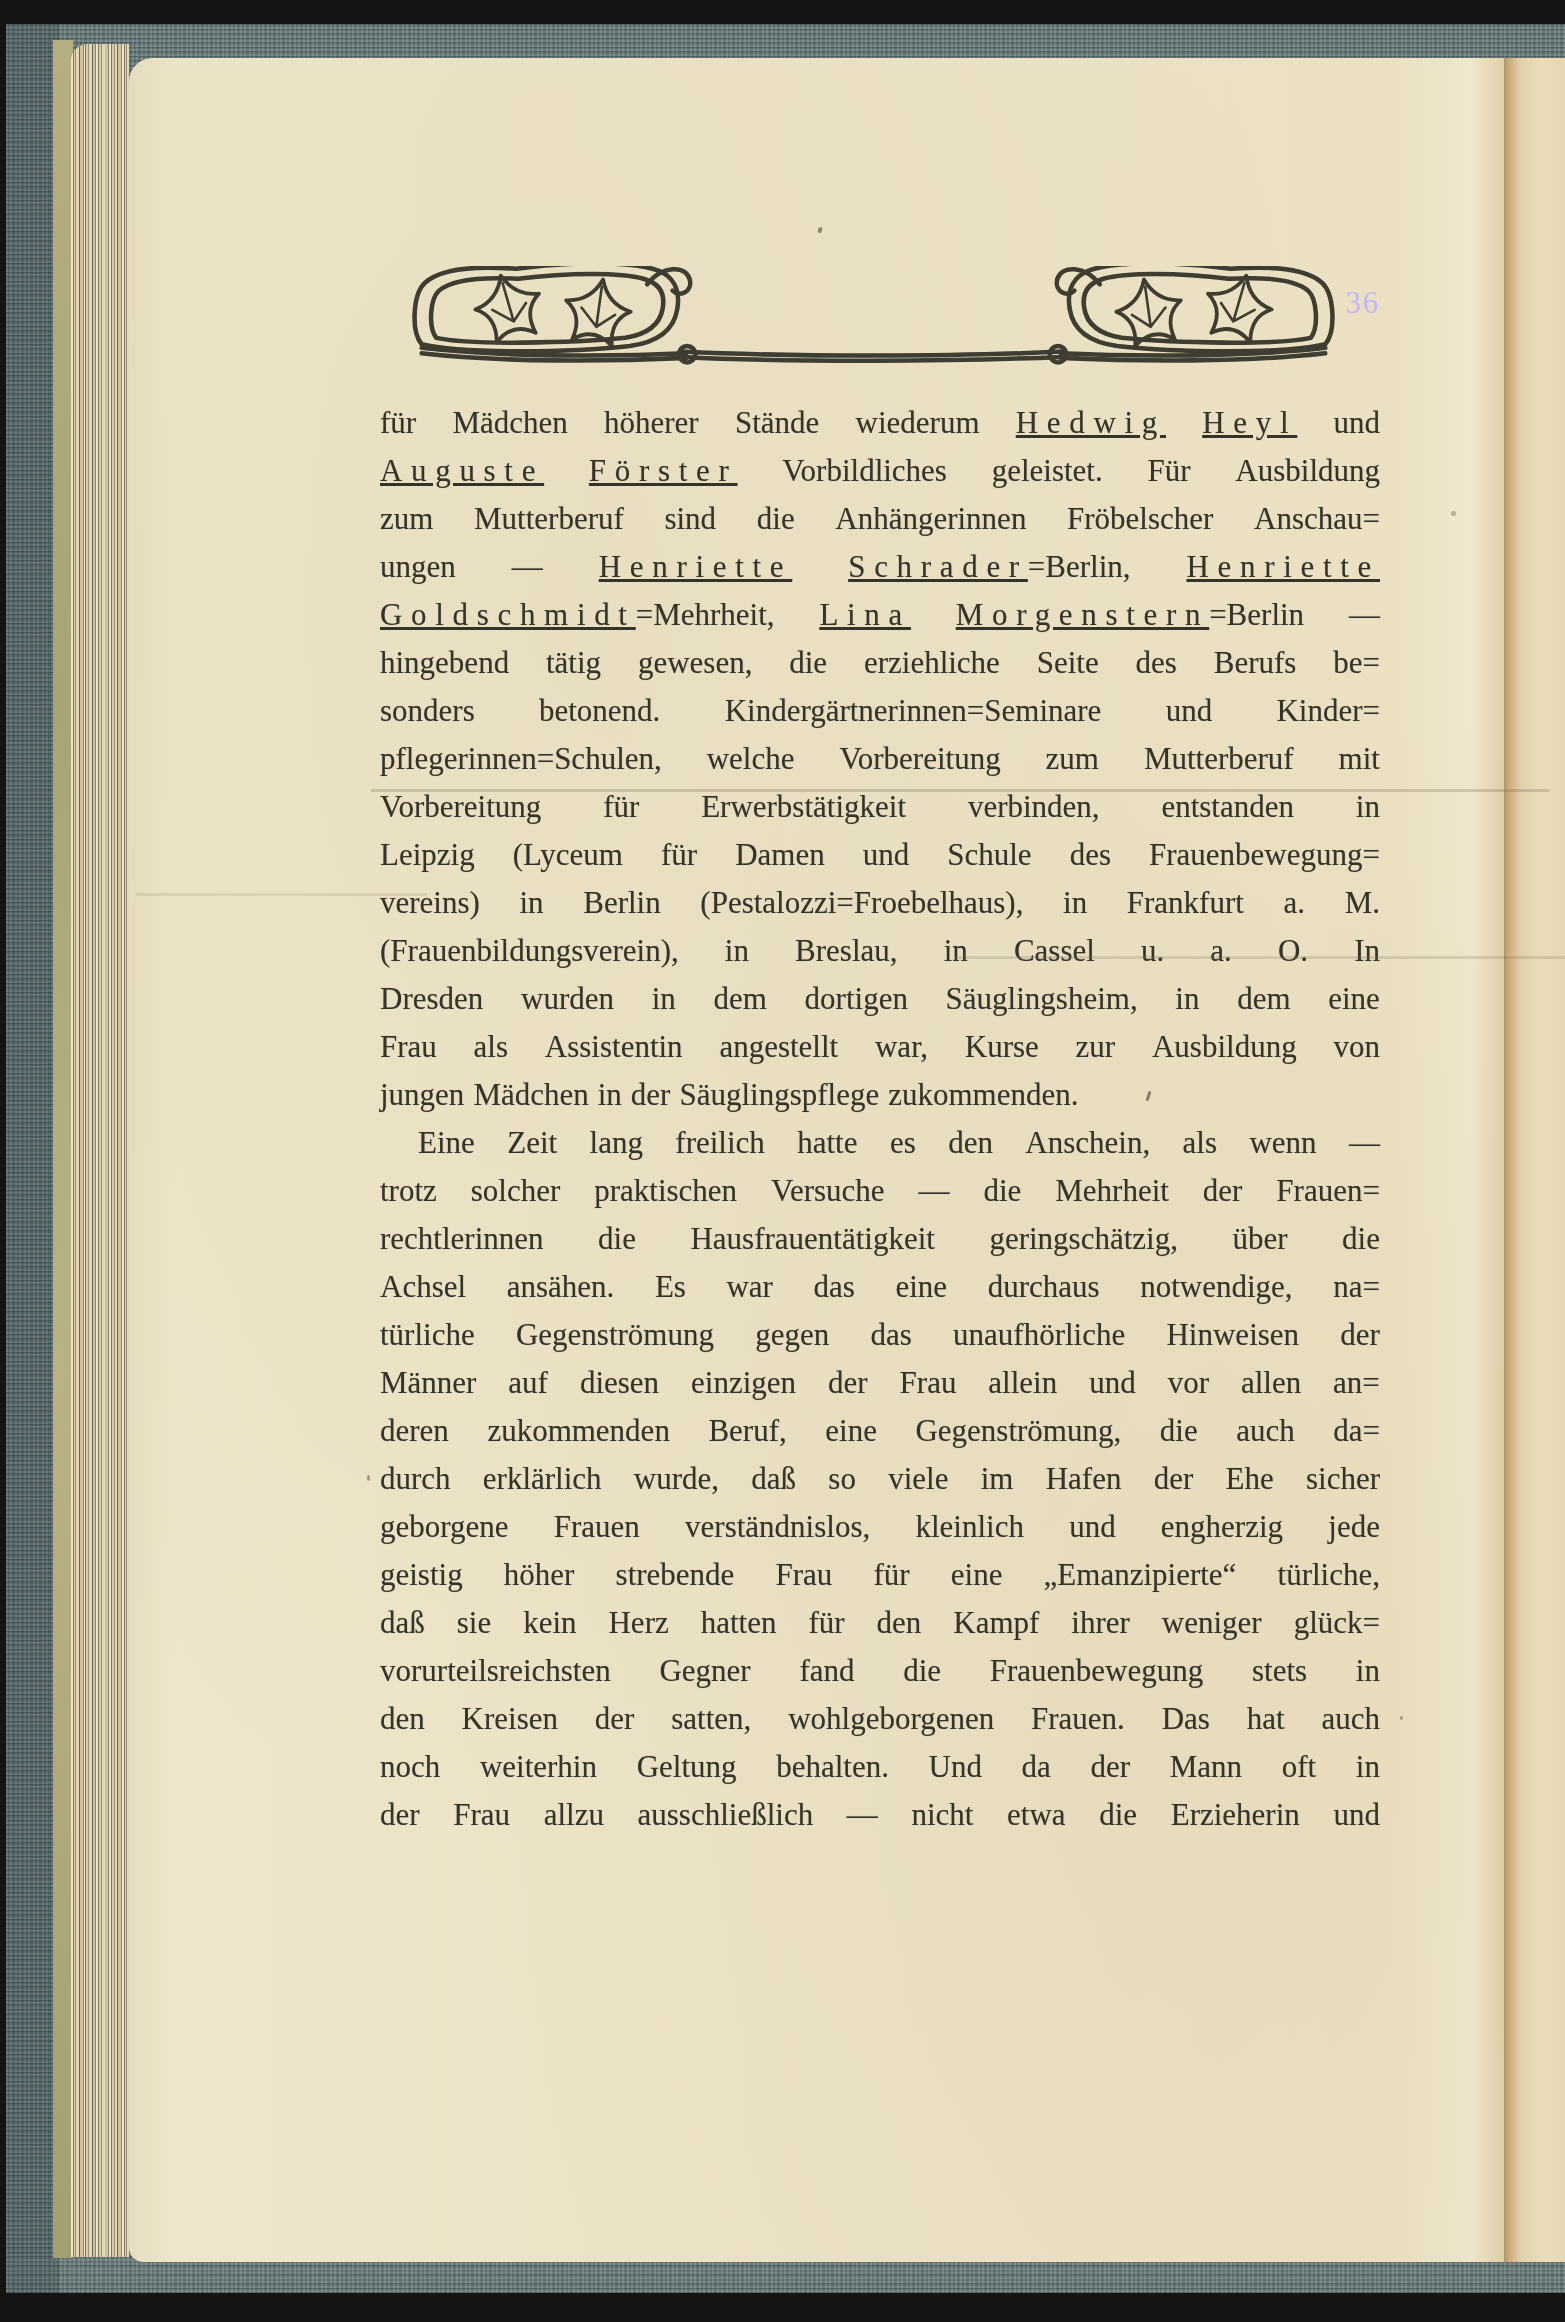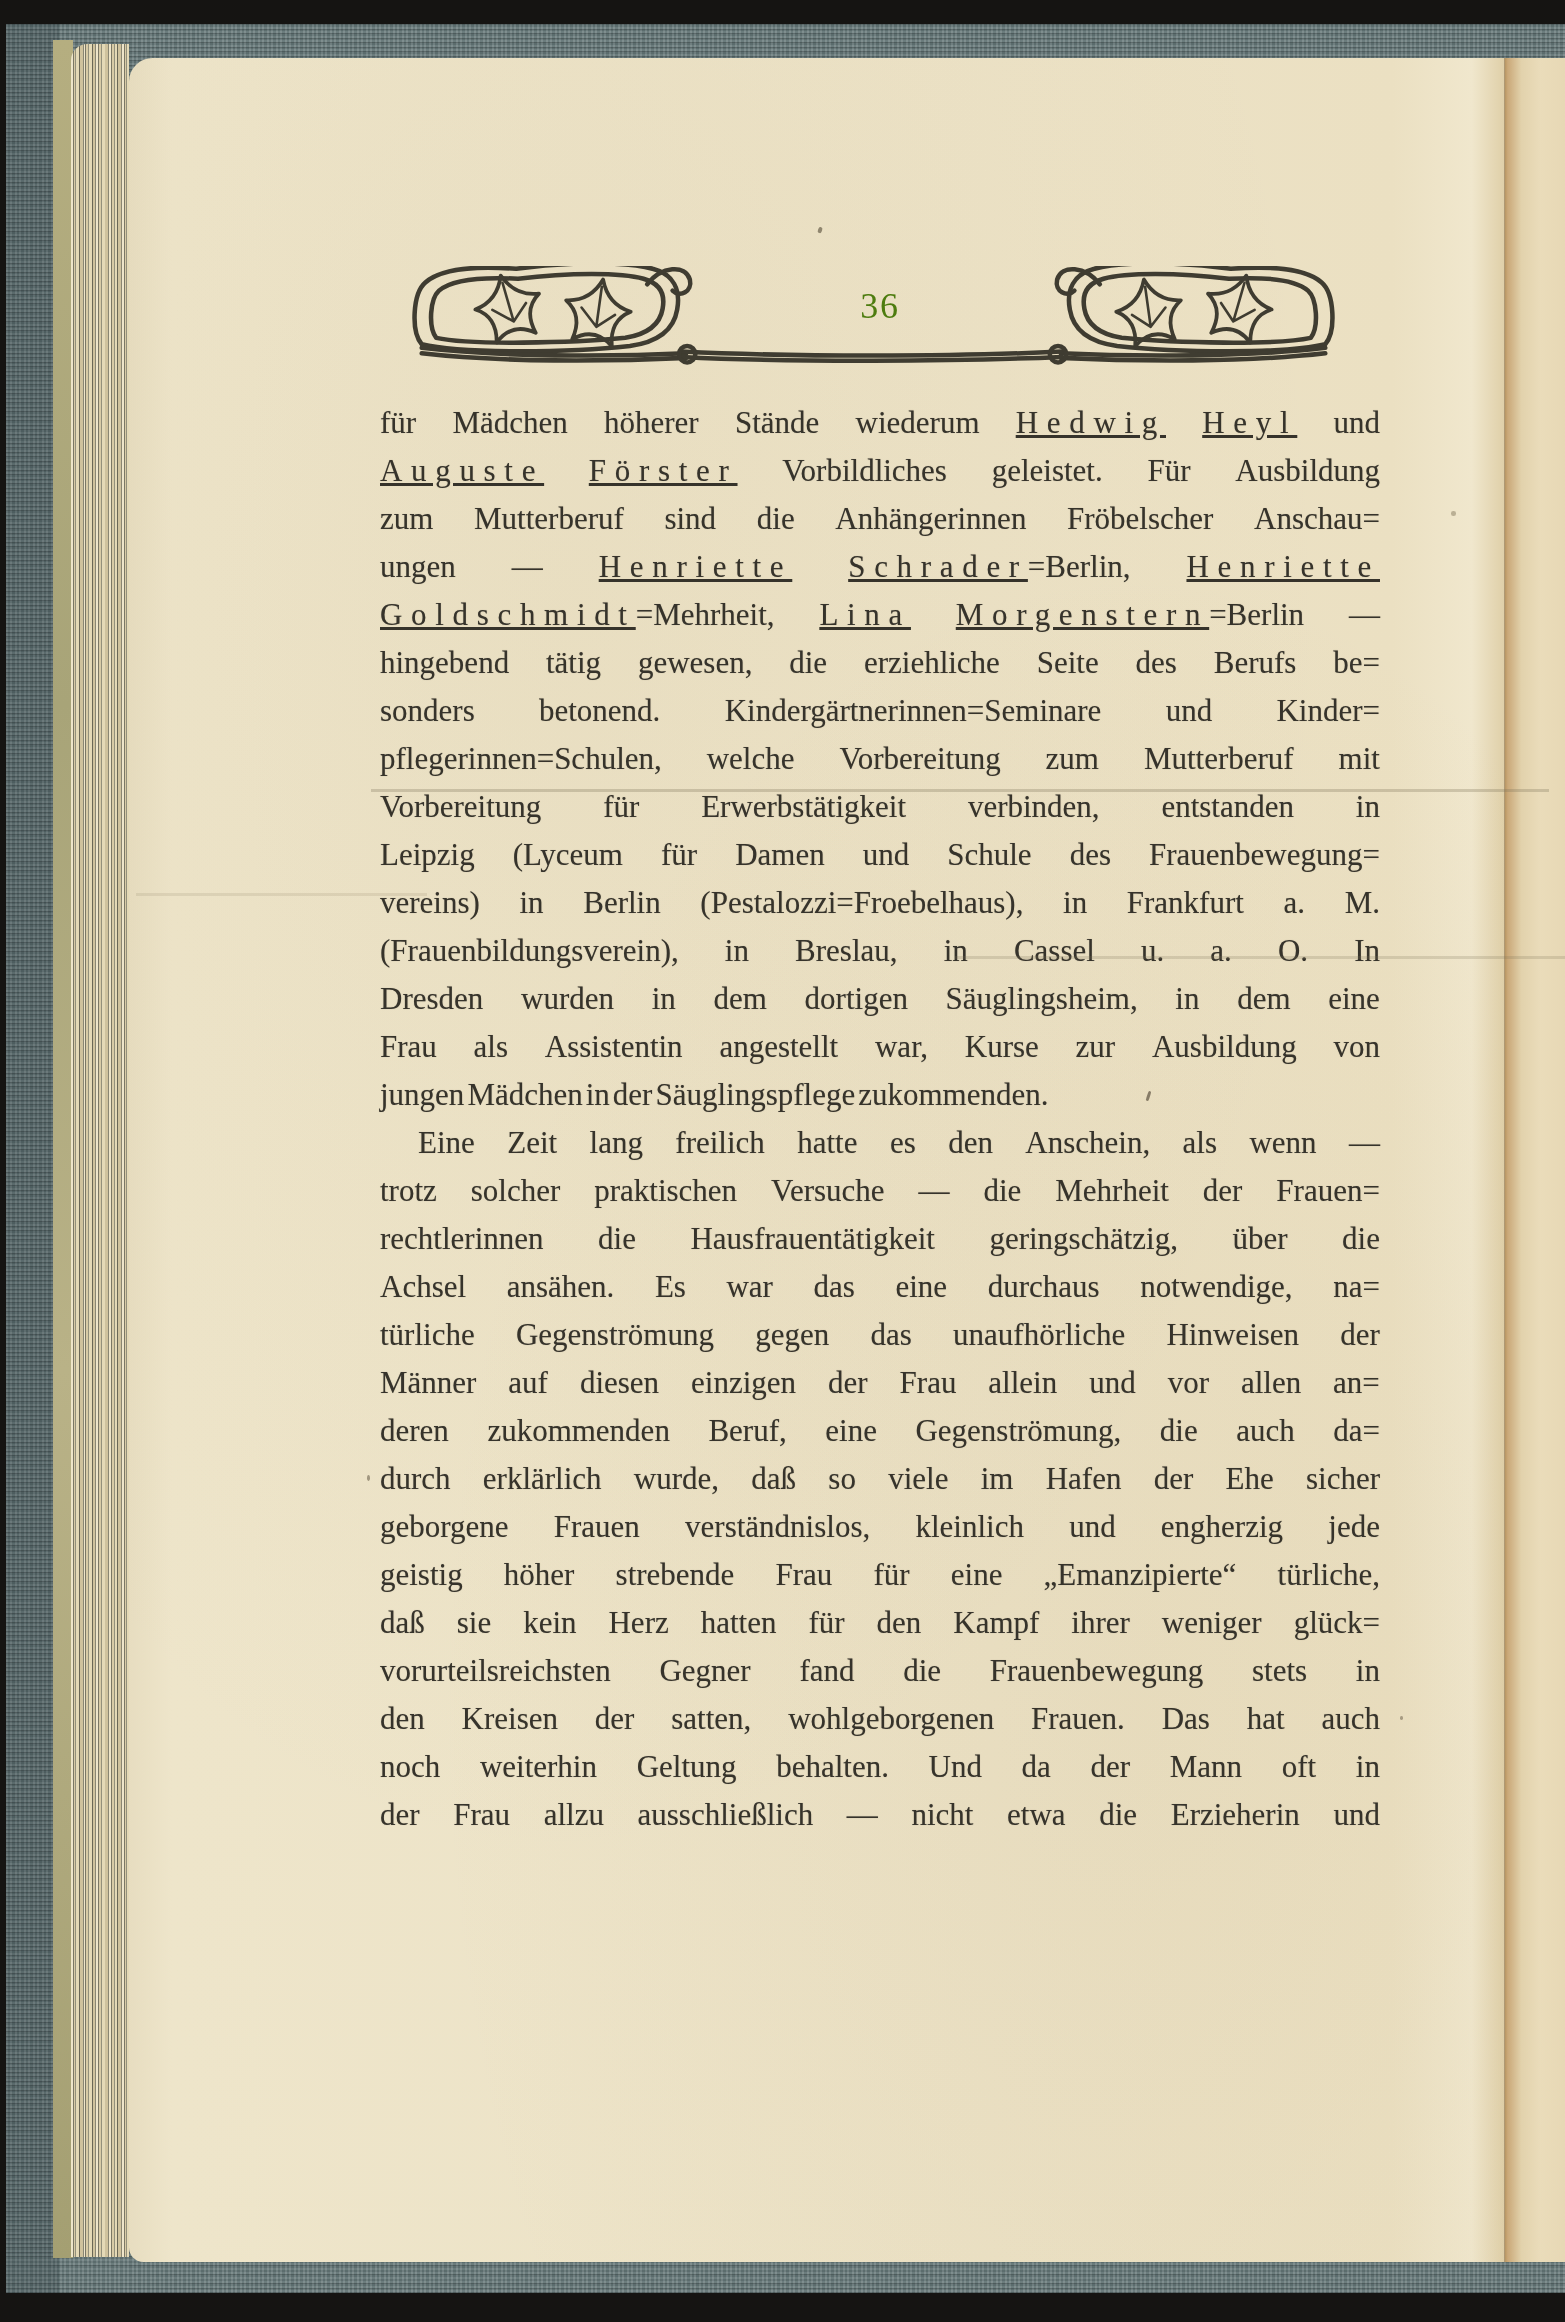--- a/index.html
+++ b/index.html
@@ -51,33 +51,33 @@
     position:absolute;right:0;top:0;width:60px;height:100%;
     background:linear-gradient(90deg,#b89662 0,#caa878 2.7px,#e2d2ac 16.4px,#eadcba 35px,#e7d8b5 100%);
     border-left:1.8px solid rgba(105,75,35,.45);
   }
   
   .ornament{position:absolute;left:409px;top:266px;width:929px;height:111px;}
   .ornament svg{width:100%;height:100%;}
   
   .page-number{
     position:absolute;left:380px;top:285px;width:1000px;
-    text-align:center;font-size:36px;color:#4d7c0f;letter-spacing:1.8px;
+    text-align:right;font-size:31px;color:#c4b5fd;letter-spacing:1.8px;
   }
   
   .text-block{
     position:absolute;left:380px;top:399px;width:1000px;
     color:#36332b;font-size:31px;
     text-shadow:0 0 0.9px rgba(54,51,43,.35);
   }
   .line{
     display:flex;justify-content:space-between;align-items:center;
     height:48px;white-space:pre;
   }
-  .line.end{justify-content:flex-start;column-gap:3px;}
+  .line.end{justify-content:flex-start;column-gap:9px;}
   .line.ind{padding-left:38px;}
   .sperr{letter-spacing:.28em;text-decoration:underline;}
   
   .crease{position:absolute;height:2.7px;filter:blur(0.5px);}
   .crease.c1{left:371px;top:789px;width:1178px;background:rgba(125,115,88,.30);}
   .crease.c2{left:955px;top:956px;width:611px;background:rgba(125,115,88,.22);}
   .crease.c3{left:136px;top:893px;width:291px;background:rgba(125,115,88,.15);}
   .speck{position:absolute;border-radius:50%;background:rgba(70,60,42,.55);}
   .speck.s1{left:818px;top:227px;width:3.6px;height:6.4px;transform:rotate(20deg);border-radius:40%;}
   .speck.s2{left:1451px;top:511px;width:4.5px;height:4.5px;background:rgba(90,75,50,.35);}

